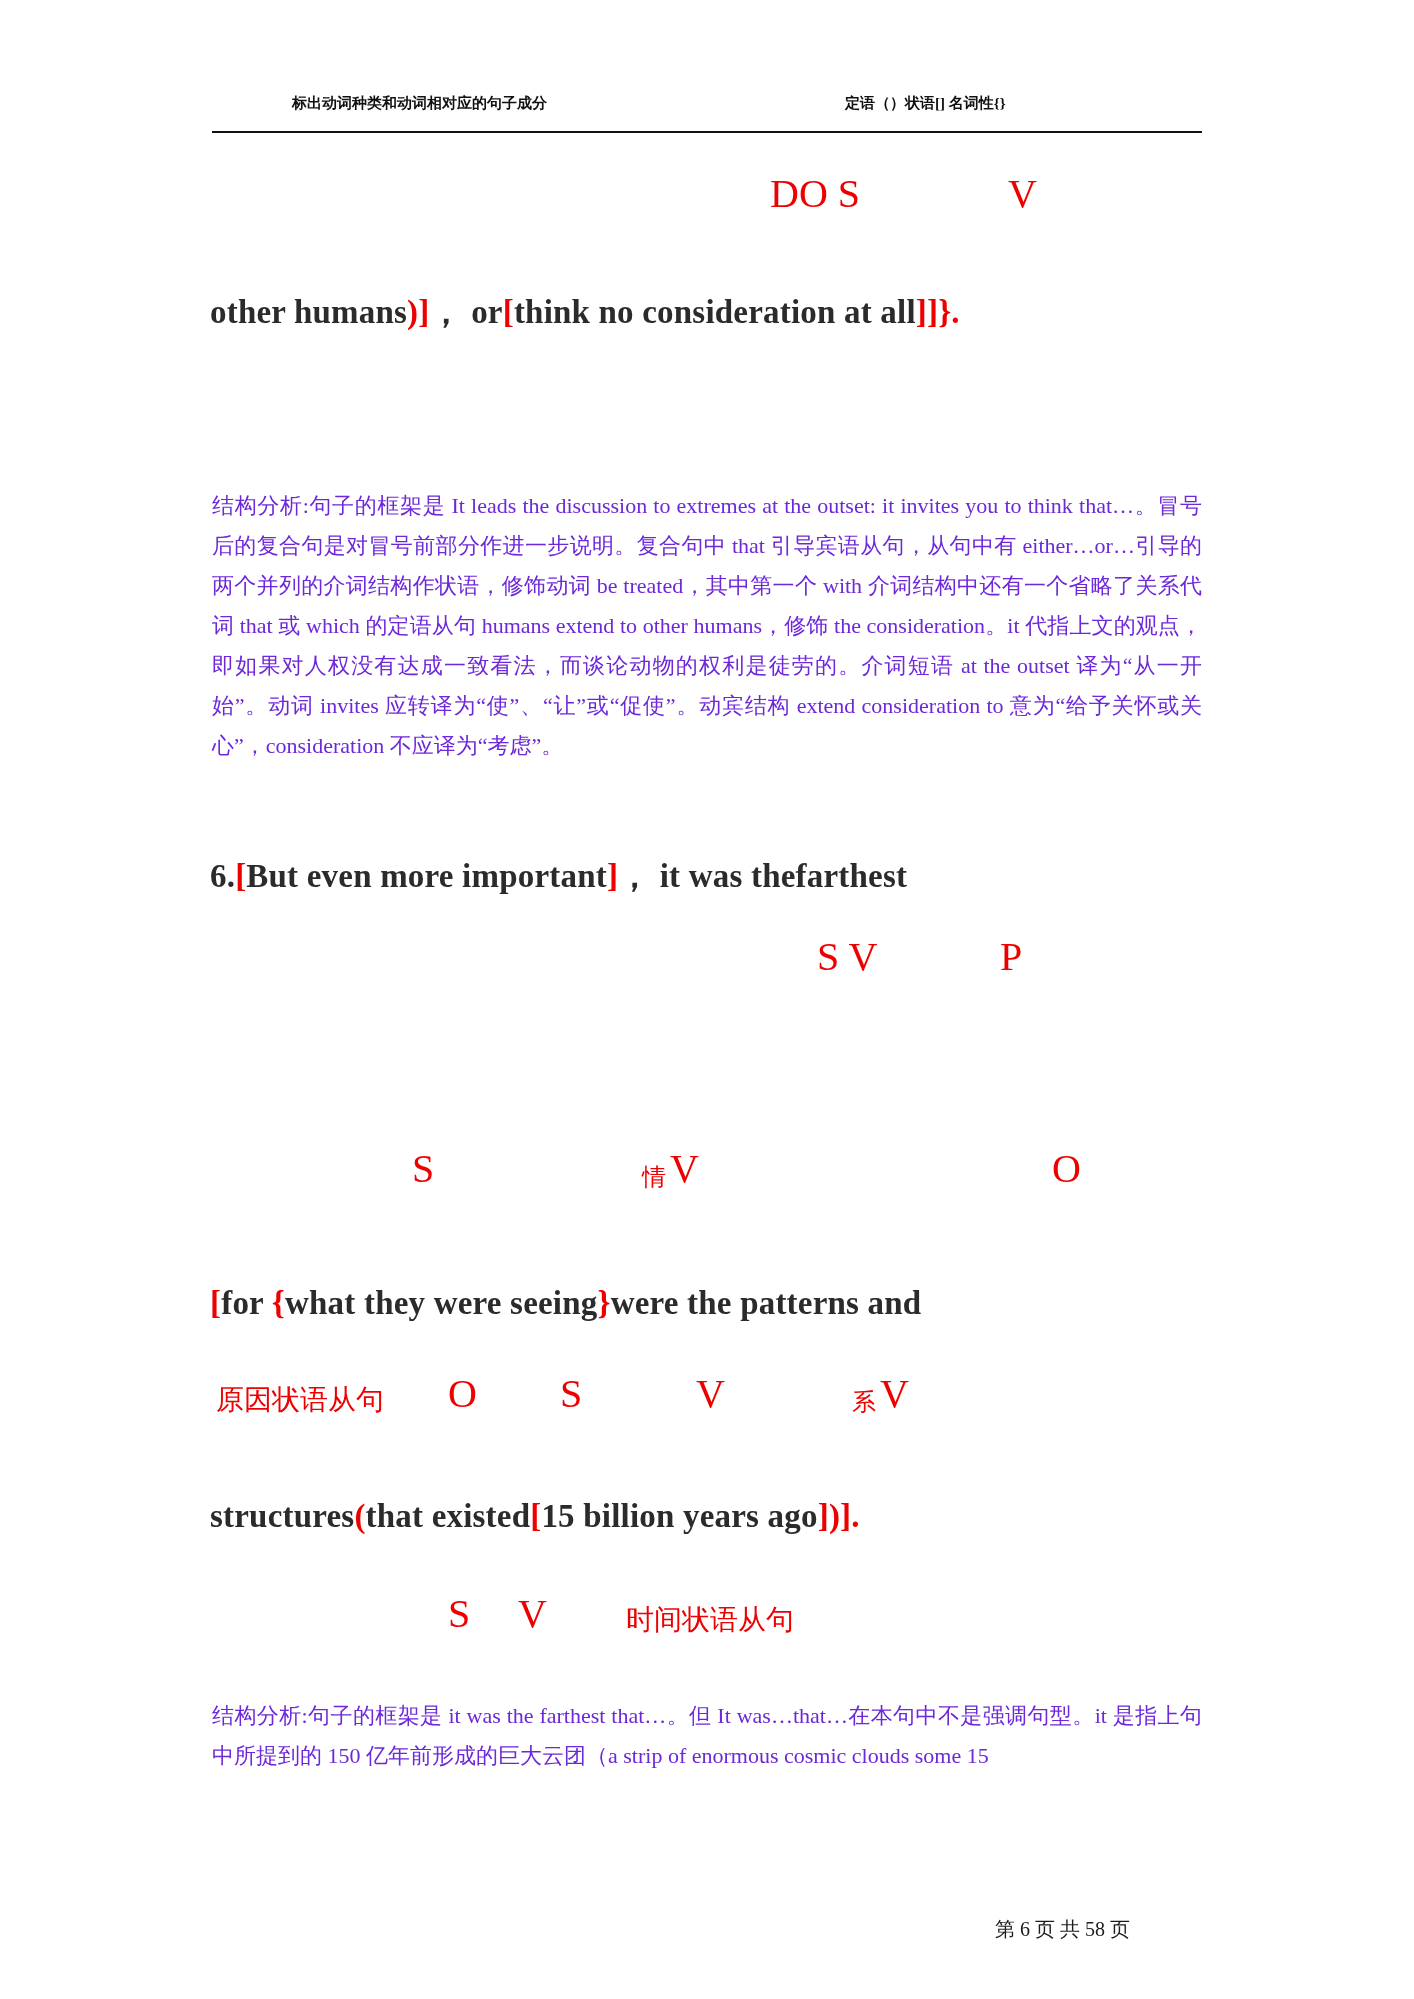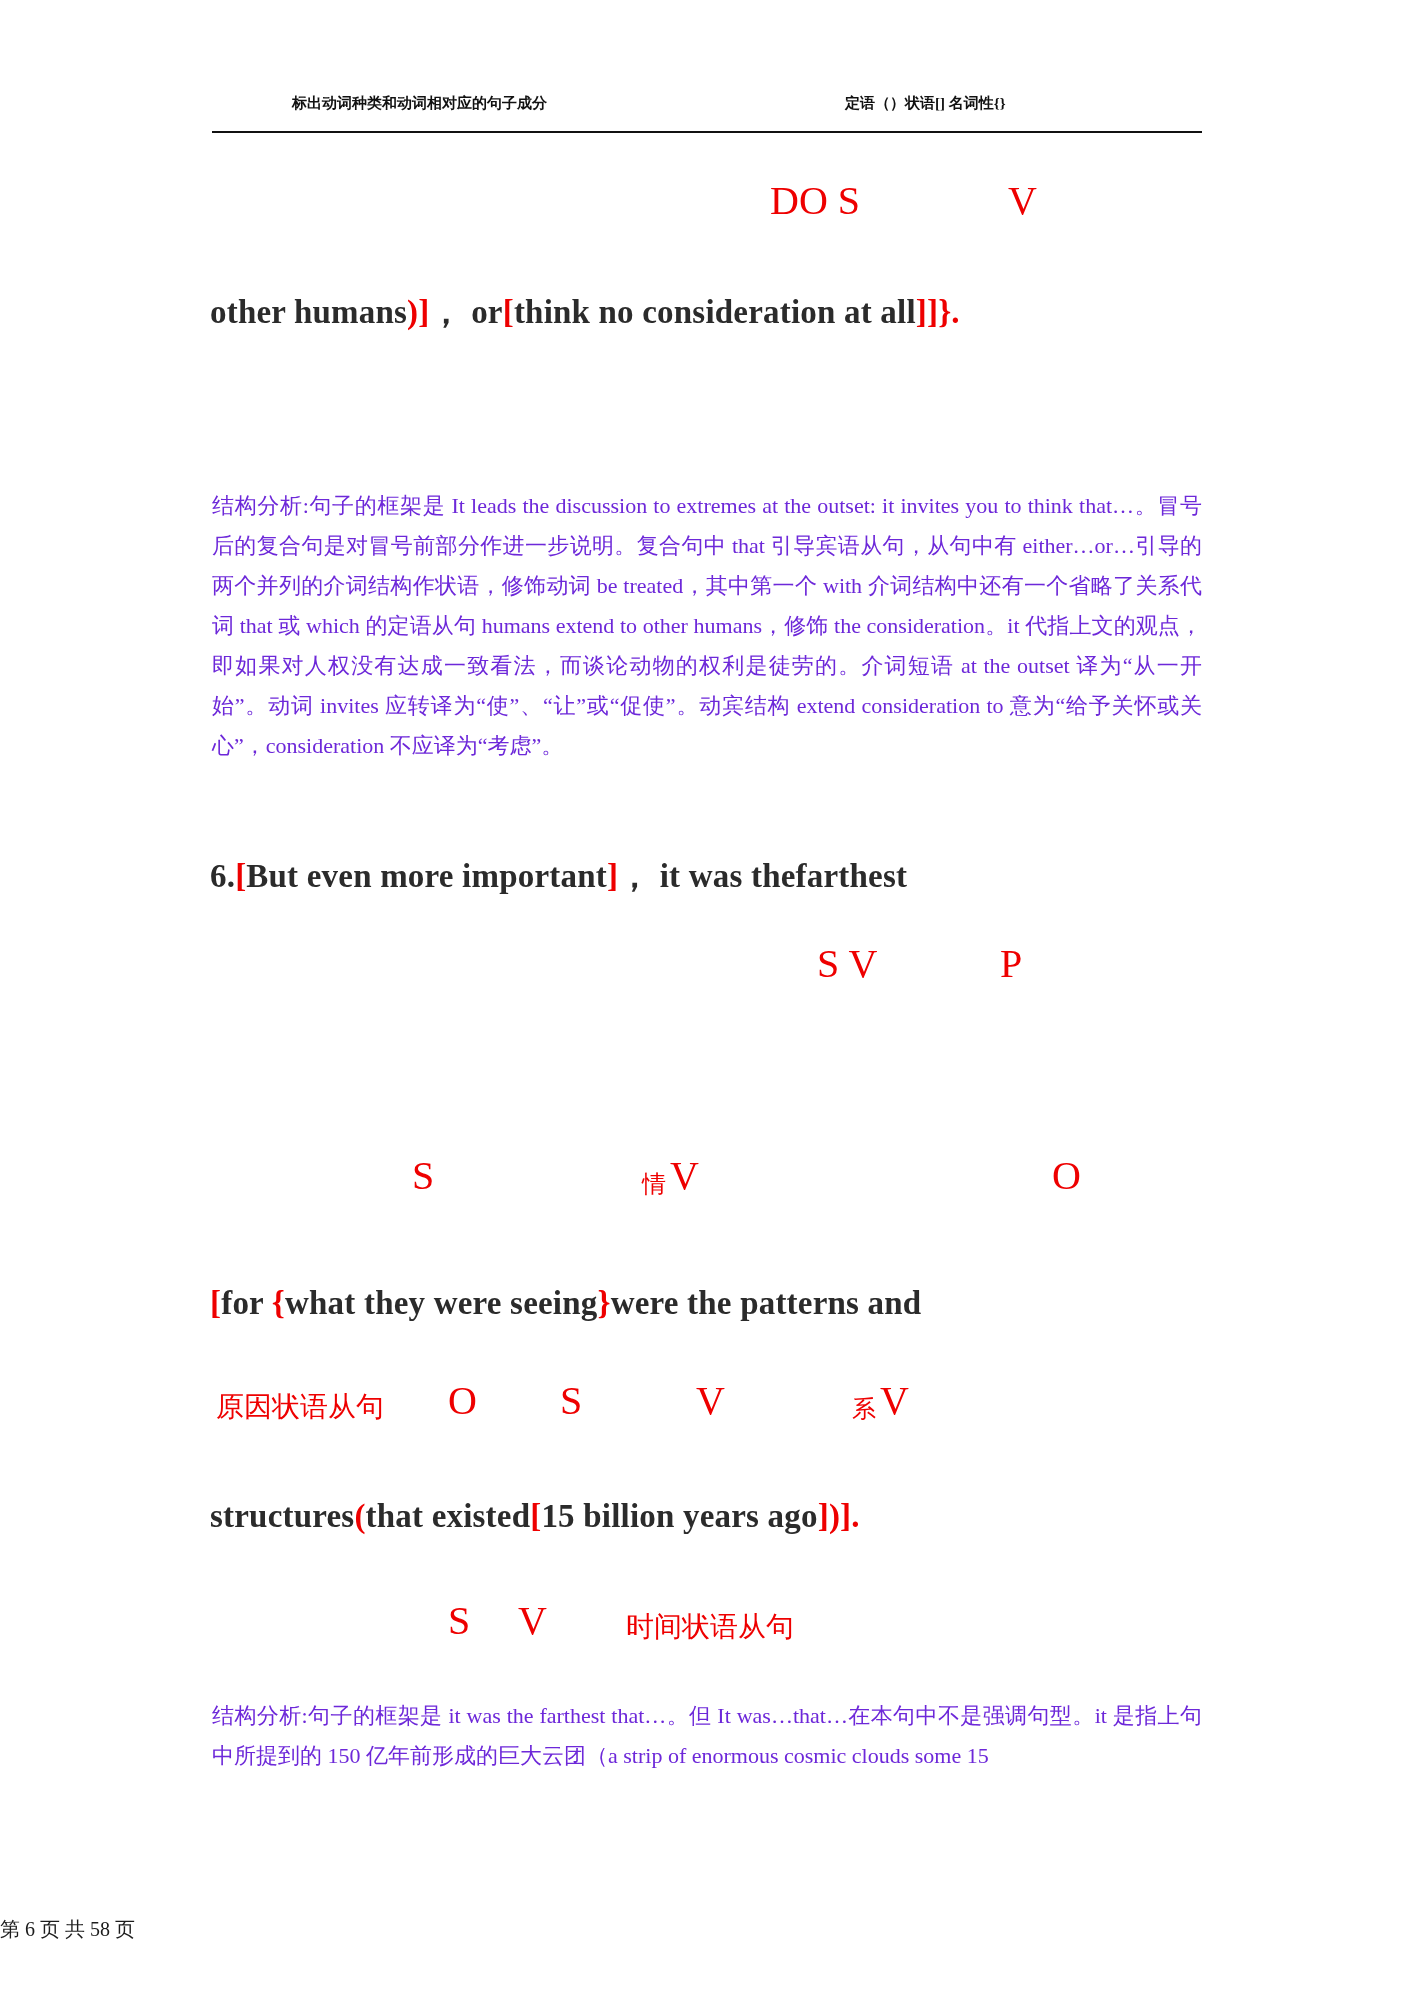--- a/index.html
+++ b/index.html
@@ -32,21 +32,21 @@
     background: #111111;
   }
   .anno {
     position: absolute;
     left: 0;
     width: 1414px;
     height: 44px;
   }
   .anno > span {
     position: absolute;
-    bottom: 4px;
+    bottom: 11px;
     line-height: 1;
     white-space: nowrap;
     margin-top: 44px;
   }
   .red { color: var(--red, #ee0000); }
   .big { font-size: 40px; }
   .cjk { font-size: 28px; }
   .cjk-small { font-size: 24px; }
   .sent {
     position: absolute;
@@ -72,21 +72,21 @@
     font-size: 22px;
     line-height: 40px;
     text-align: justify;
     color: #6d28d9;
   }
   .footer {
     position: absolute;
     top: 1916px;
     left: 0;
     width: 1130px;
-    text-align: left;
+    text-align: right;
     font-size: 20px;
     color: #1c1c1c;
   }
 </style>
 </head>
 <body>
 
 <div class="page">
 
   <span class="header-left">标出动词种类和动词相对应的句子成分</span>

